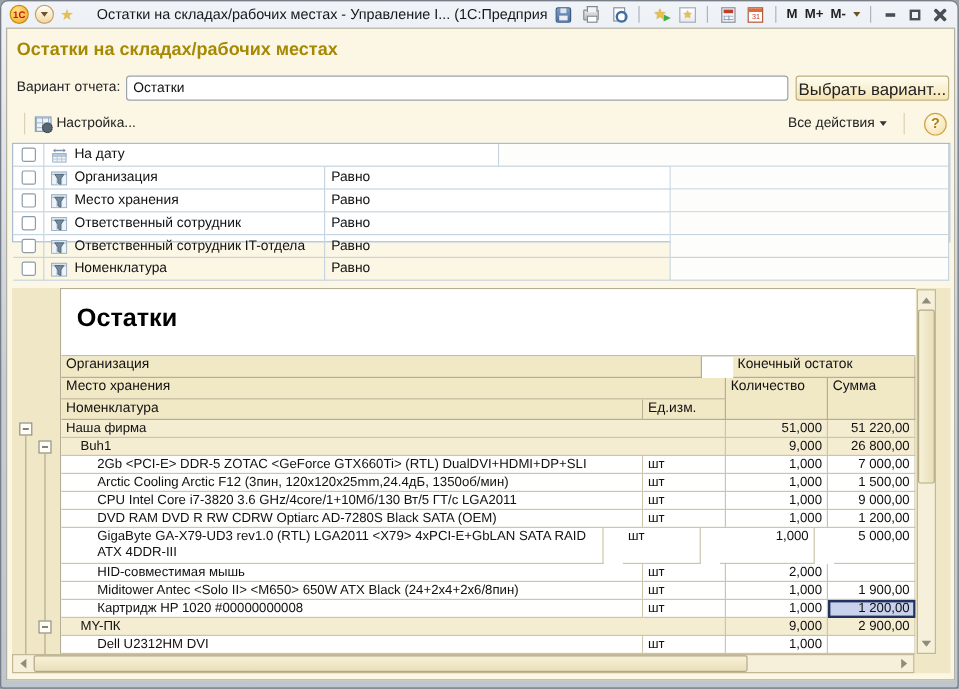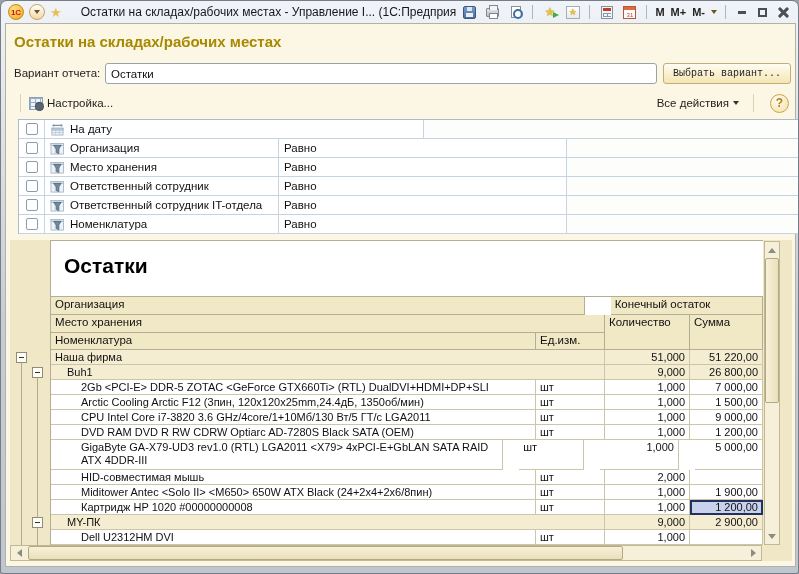--- a/index.html
+++ b/index.html
@@ -61,21 +61,21 @@
     background:#fcf7e4; border:1px solid #b3b1a2; }
 
   .page-title { position:absolute; left:8px; top:9px; font-size:15px; font-weight:bold; color:#a68900; }
 
   .variant-row { position:absolute; left:0; top:38px; width:100%; height:24px; }
   .variant-label { position:absolute; left:8px; top:5px; font-size:11.5px; color:#222; }
   .variant-input { position:absolute; left:99px; top:1px; width:552px; height:21px;
     border:1px solid #9aa2aa; border-radius:3px; background:#fff; font-family:"Liberation Sans",sans-serif;
     font-size:11.5px; padding:0 5px; color:#111; }
   .btn { border:1px solid #bfae7e; border-radius:3px; background:linear-gradient(#fffdf2,#f5e5b2);
-    font-family:Liberation Mono, monospace; font-size:10px; color:#222; }
+    font-family:Liberation Sans, sans-serif; font-size:14px; color:#222; }
   .variant-btn { position:absolute; left:657px; top:1px; width:128px; height:21px; }
 
   .toolbar { position:absolute; left:0; top:66px; width:100%; height:26px; display:flex; align-items:center; padding:0 6px; }
   .gen-btn { height:22px; padding:0 10px 0 8px; display:flex; align-items:center; gap:6px;
     border:1px solid #c9a64e; border-radius:3px; background:linear-gradient(#fdf6d5,#f2d995);
     font-weight:bold; color:#53430a; font-size:12px; }
   .play-tri { width:0; height:0; border-top:5px solid transparent; border-bottom:5px solid transparent; border-left:8px solid #3fa33f; }
   .toolbar-sep { width:1px; height:18px; background:#d9d2b4; margin:0 8px; }
   .flat-btn { display:flex; align-items:center; gap:4px; font-size:11.5px; color:#222; background:none; border:none; font-family:"Liberation Sans",sans-serif; }
   .ic-settings { width:14px; height:13px; position:relative;
@@ -84,21 +84,21 @@
   .ic-settings::after { content:""; position:absolute; right:-2px; bottom:-2px; width:7px; height:7px;
     border-radius:50%; background:#5a6572; border:1px dotted #2e3640; }
   .spacer { flex:1; }
   .all-actions { margin-right:6px; }
   .caret-sm { width:0; height:0; border-left:3px solid transparent; border-right:3px solid transparent; border-top:4px solid #333; }
   .help-btn { width:19px; height:19px; border-radius:50%; border:1px solid #cfa448;
     background:radial-gradient(circle at 35% 30%, #fffdf0, #f4dfa4); color:#ad7f1e; font-weight:bold;
     font-size:12px; display:flex; align-items:center; justify-content:center; margin-left:8px; }
 
   
-  .filter-table { position:absolute; left:12px; top:95px; width:782px; height:115px;
+  .filter-table { position:absolute; left:4px; top:95px; width:782px; height:83px;
     background:#fff; border:1px solid #a9bdcc; }
   .frow { display:flex; height:19px; }
   .fcell { border-right:1px solid #c6d4df; border-bottom:1px solid #c6d4df; display:flex; align-items:center;
     font-size:11.5px; color:#111; overflow:hidden; white-space:nowrap; }
   .cb-cell { width:26px; flex:none; justify-content:center; }
   .checkbox { width:12px; height:12px; border:1px solid #8b9cab; border-radius:2px; background:#fff; }
   .name-cell { flex:none; gap:4px; padding-left:4px; }
   .cond-cell { flex:none; padding-left:5px; }
   .val-cell { flex:1; background:#fdfdfb; }
   .ficon { width:17px; display:flex; justify-content:center; flex:none; }

